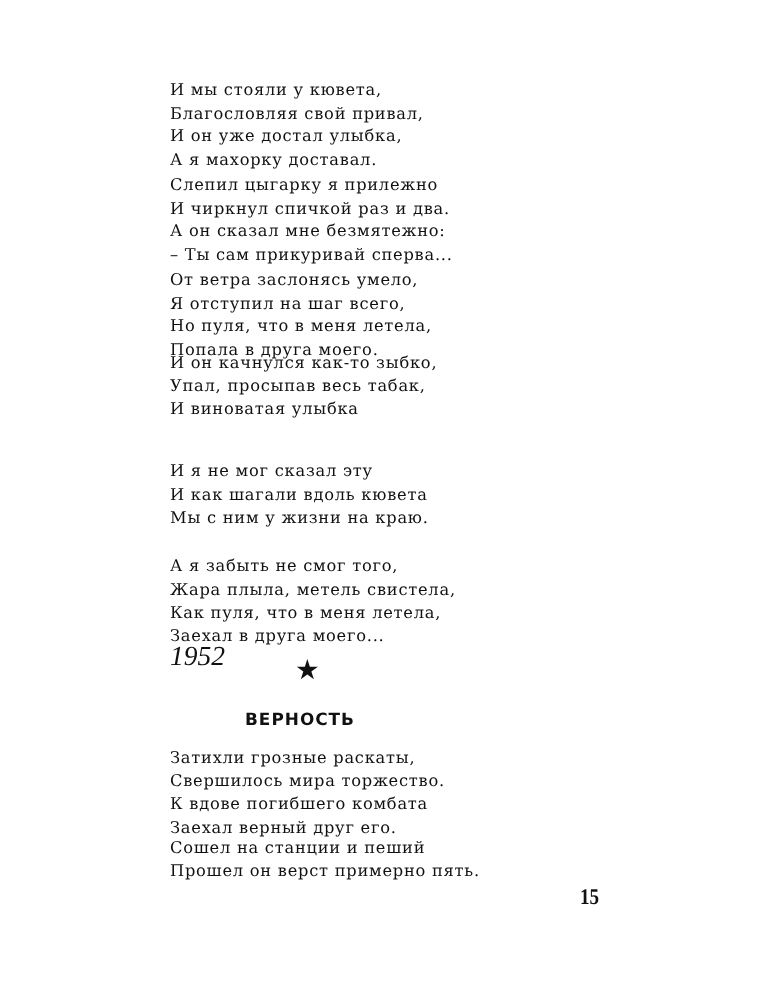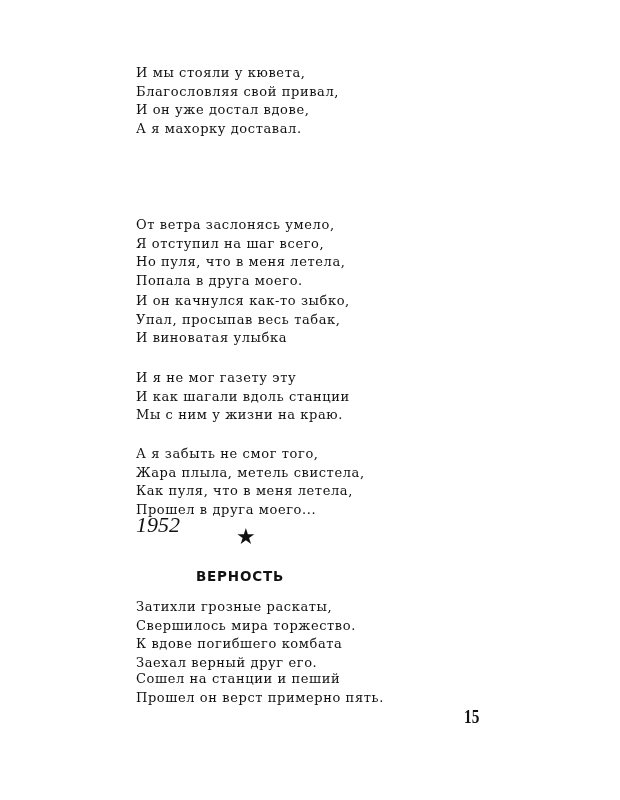--- a/index.html
+++ b/index.html
@@ -69,49 +69,55 @@
     }
   </style>
 </head>
 <body>
 
 <div class="page">
 
   <div class="stanza" style="top:64px;">
     <div class="line">И мы стояли у кювета,</div>
     <div class="line">Благословляя свой привал,</div>
-    <div class="line">И он уже достал вдове,</div>
+    <div class="line">И он уже достал улыбка,</div>
     <div class="line">А я махорку доставал.</div>
   </div>
 
+  <div class="stanza" style="top:140px;">
+    <div class="line">Слепил цыгарку я прилежно</div>
+    <div class="line">И чиркнул спичкой раз и два.</div>
+    <div class="line">А он сказал мне безмятежно:</div>
+    <div class="line">– Ты сам прикуривай сперва...</div>
+  </div>
 
   <div class="stanza" style="top:216px;">
     <div class="line">От ветра заслонясь умело,</div>
     <div class="line">Я отступил на шаг всего,</div>
     <div class="line">Но пуля, что в меня летела,</div>
     <div class="line">Попала в друга моего.</div>
   </div>
 
-  <div class="stanza" style="top:292px;">
+  <div class="stanza" style="top:282px;">
     <div class="line">И он качнулся как-то зыбко,</div>
     <div class="line">Упал, просыпав весь табак,</div>
     <div class="line">И виноватая улыбка</div>
   </div>
 
   <div class="stanza" style="top:369px;">
-    <div class="line">И я не мог газету эту</div>
-    <div class="line">И как шагали вдоль станции</div>
+    <div class="line">И я не мог сказал эту</div>
+    <div class="line">И как шагали вдоль кювета</div>
     <div class="line">Мы с ним у жизни на краю.</div>
   </div>
 
   <div class="stanza" style="top:445px;">
     <div class="line">А я забыть не смог того,</div>
     <div class="line">Жара плыла, метель свистела,</div>
     <div class="line">Как пуля, что в меня летела,</div>
-    <div class="line">Прошел в друга моего...</div>
+    <div class="line">Заехал в друга моего...</div>
   </div>
 
   <div class="date">1952</div>
 
   <div class="star">★</div>
 
   <div class="title">ВЕРНОСТЬ</div>
 
   <div class="stanza" style="top:598px;">
     <div class="line">Затихли грозные раскаты,</div>

